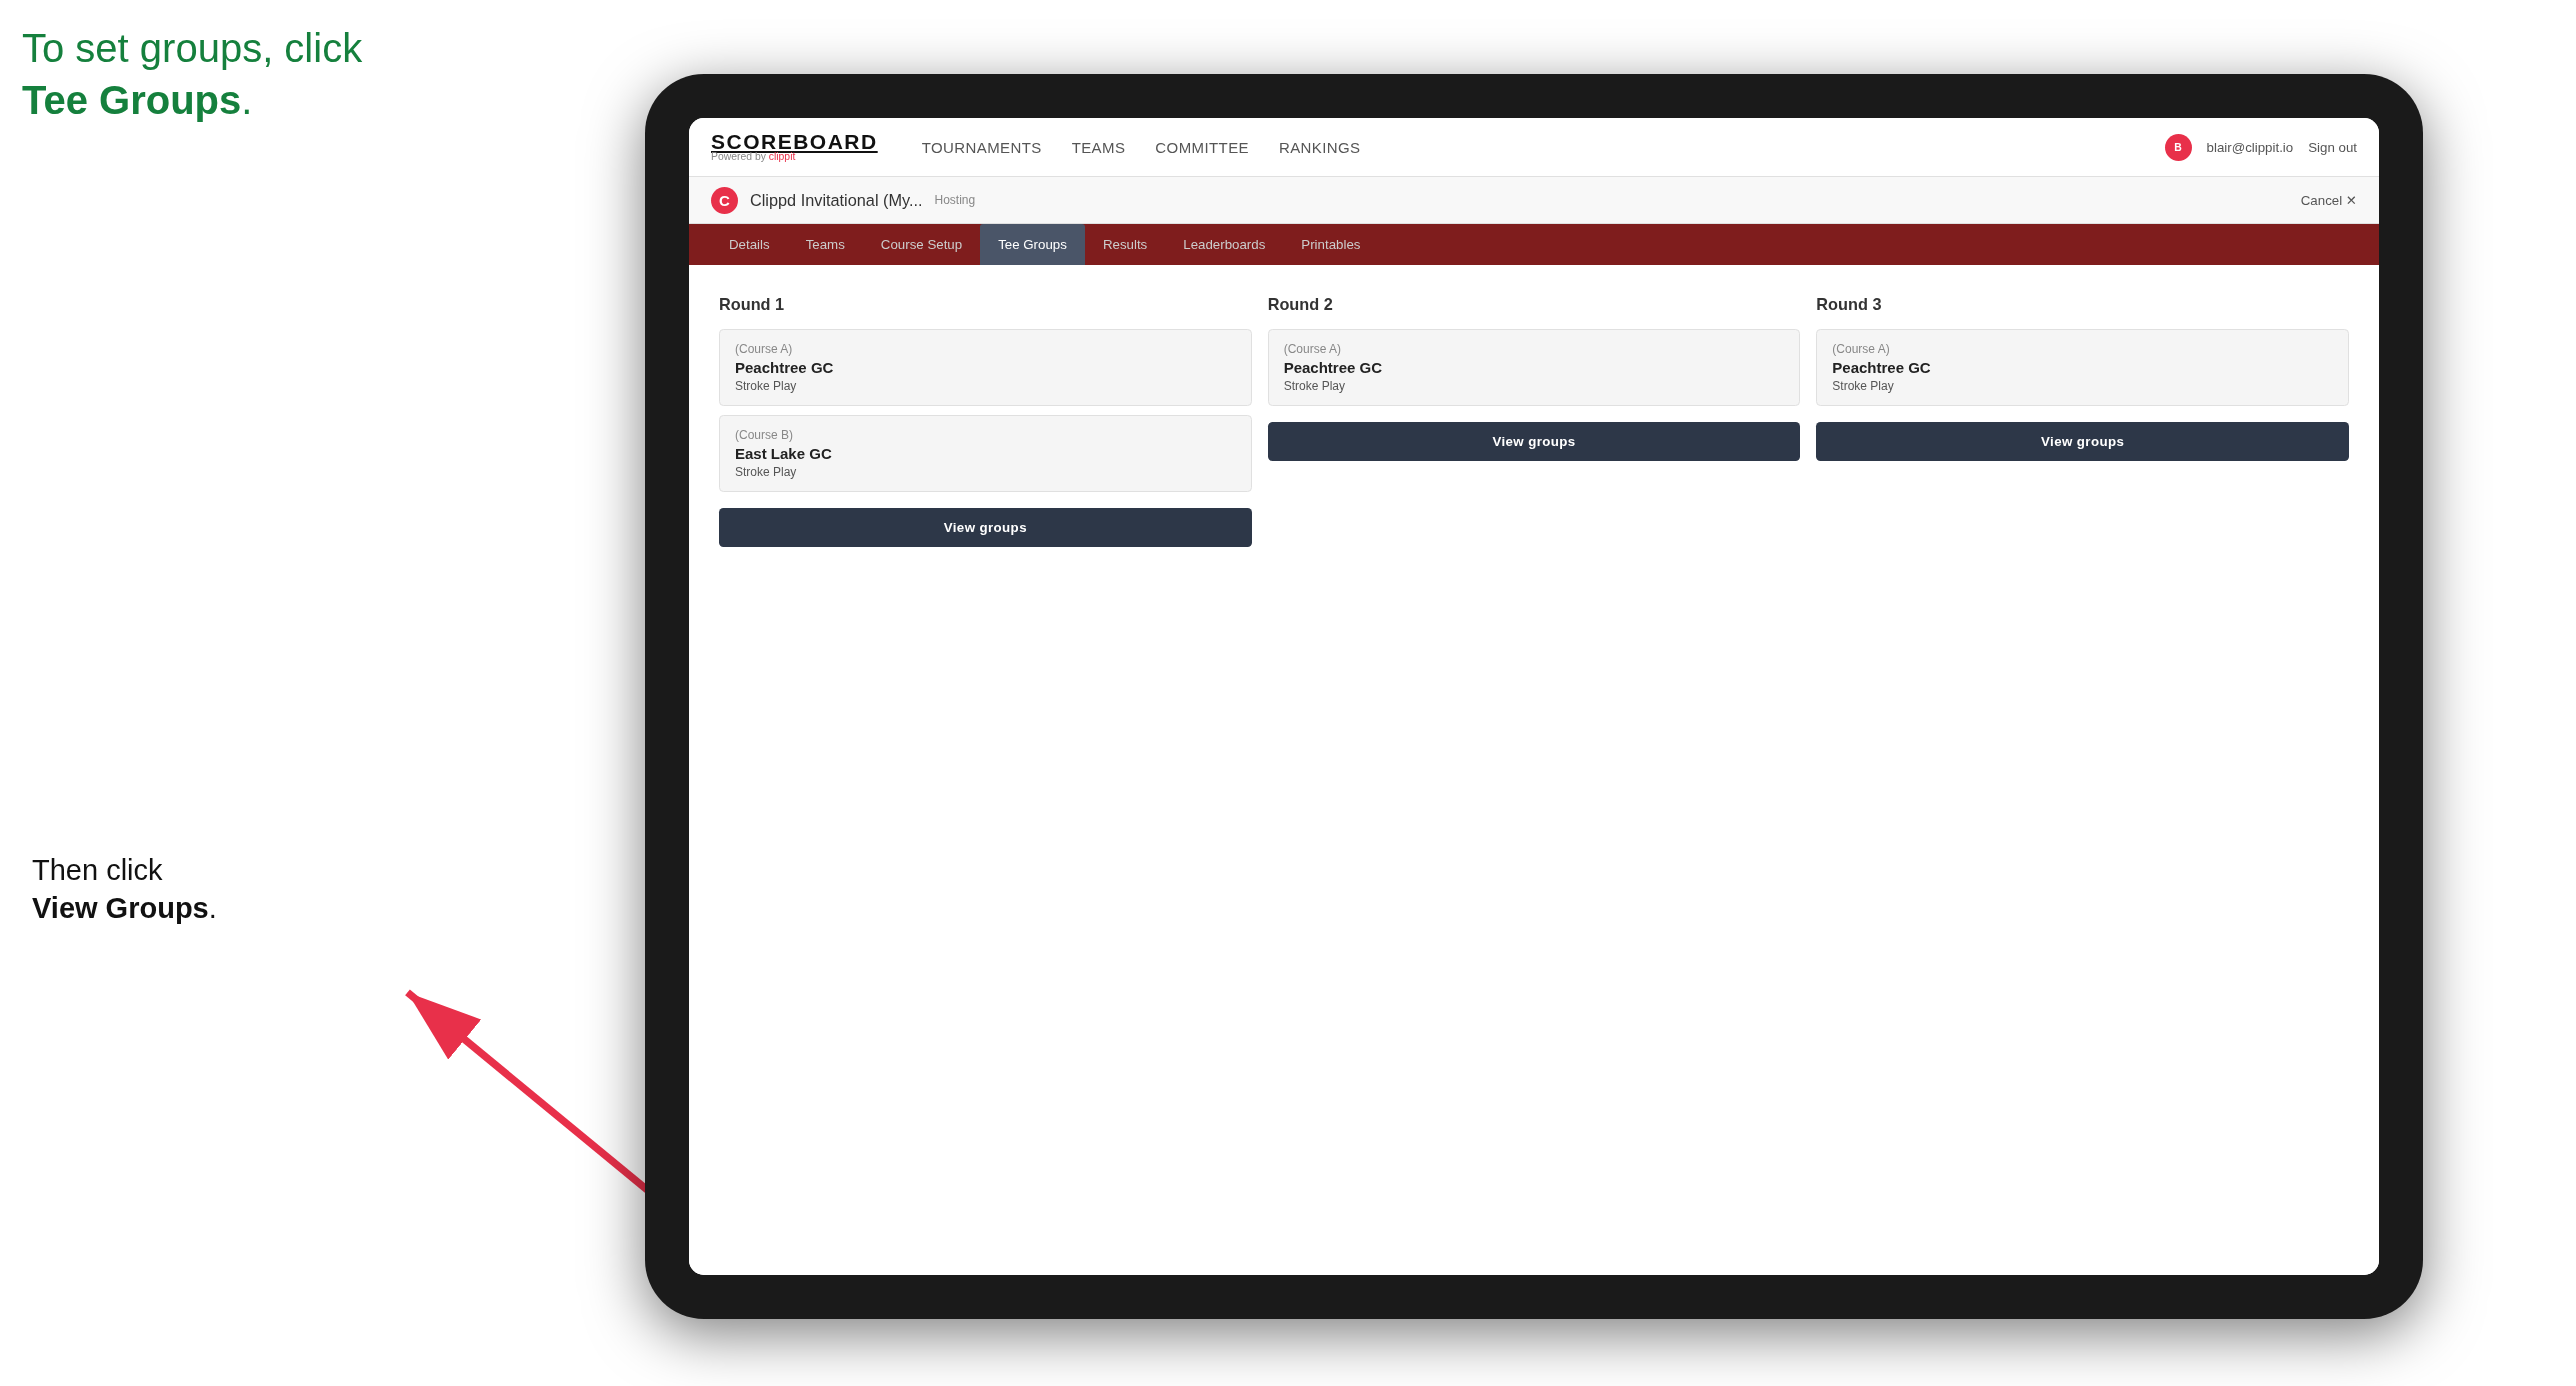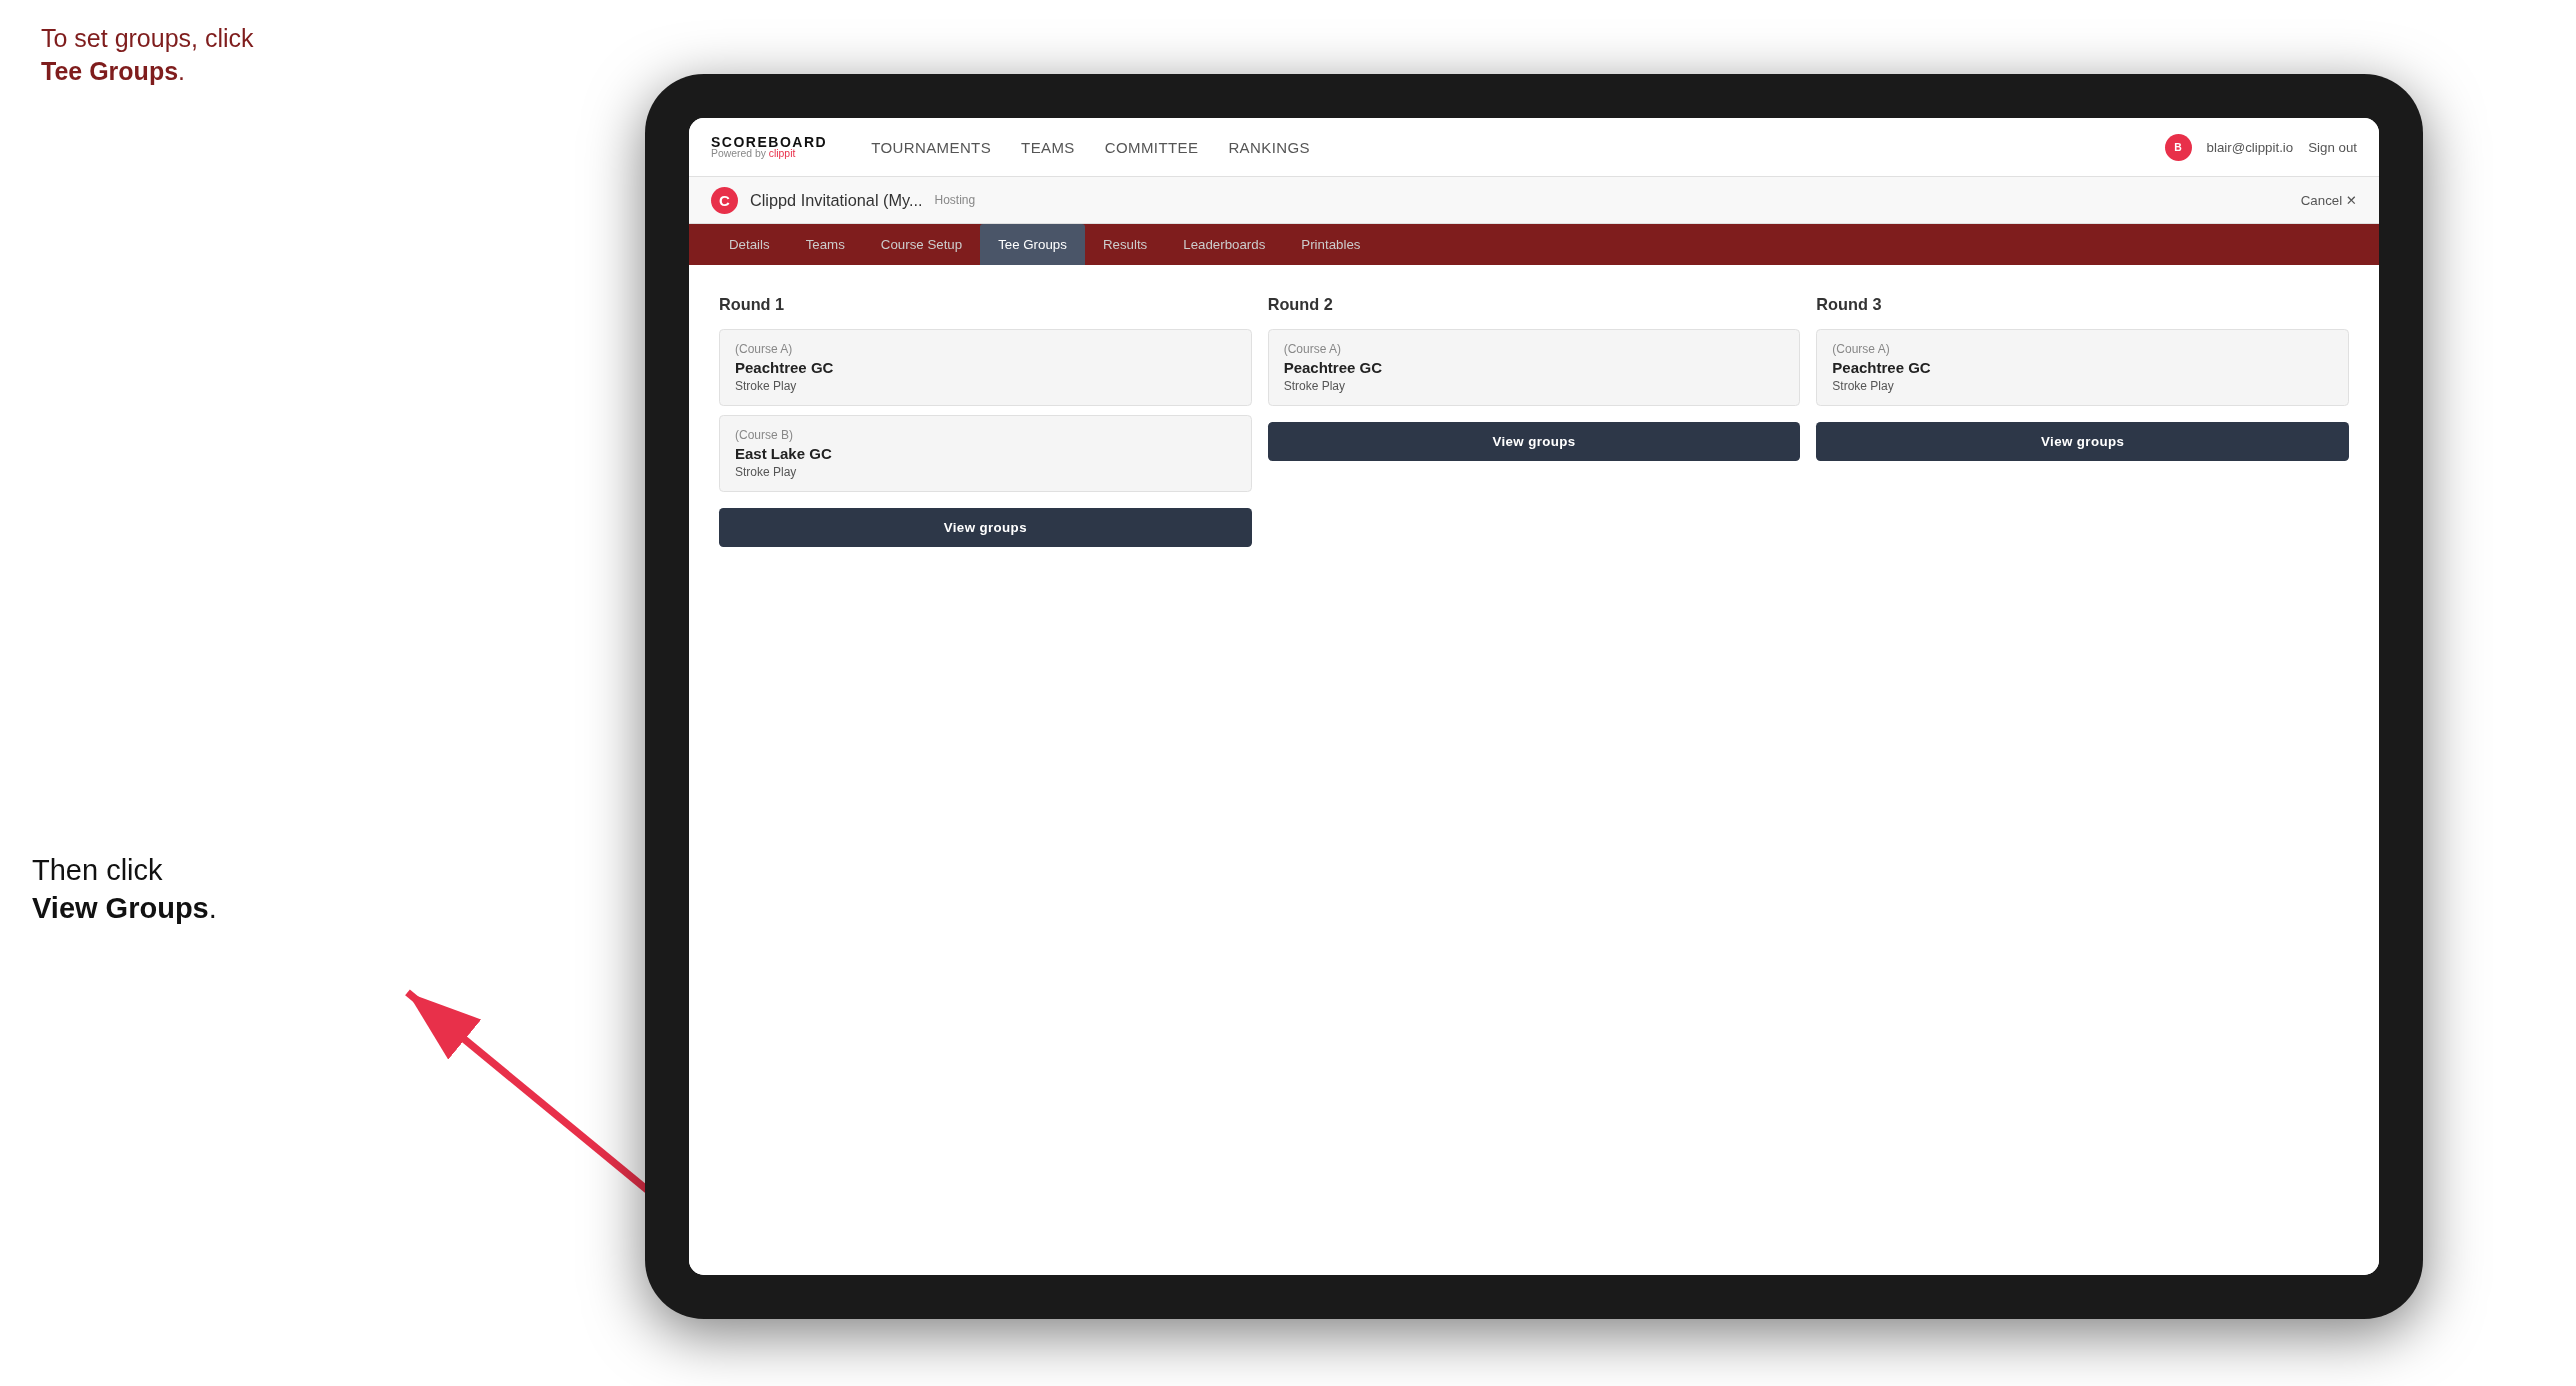--- a/index.html
+++ b/index.html
@@ -10,24 +10,23 @@
       height: 1386px;
       position: relative;
       overflow: hidden;
     }
 
     
     .instruction-top {
       position: absolute;
       top: 22px;
       left: 22px;
-      font-size: 25px;
+      font-size: 40px;
       line-height: 1.3;
-      color: #7f1d1d;
-      margin-left: 19px;
+      color: #15803d;
     }
     .instruction-top strong {
       font-weight: 900;
     }
 
     
     .instruction-bottom {
       position: absolute;
       top: 852px;
       left: 32px;
@@ -80,24 +79,25 @@
       gap: 44px;
     }
 
     .logo-area {
       display: flex;
       flex-direction: column;
       line-height: 1;
     }
 
     .logo-scoreboard {
-      font-size: 14px;
+      font-size: 21px;
       font-weight: 900;
       letter-spacing: 1.5px;
       color: #111;
+      text-decoration: underline;
     }
 
     .logo-powered {
       font-size: 10.4px;
       color: #888;
     }
 
     .logo-powered span {
       color: #e8304a;
     }

